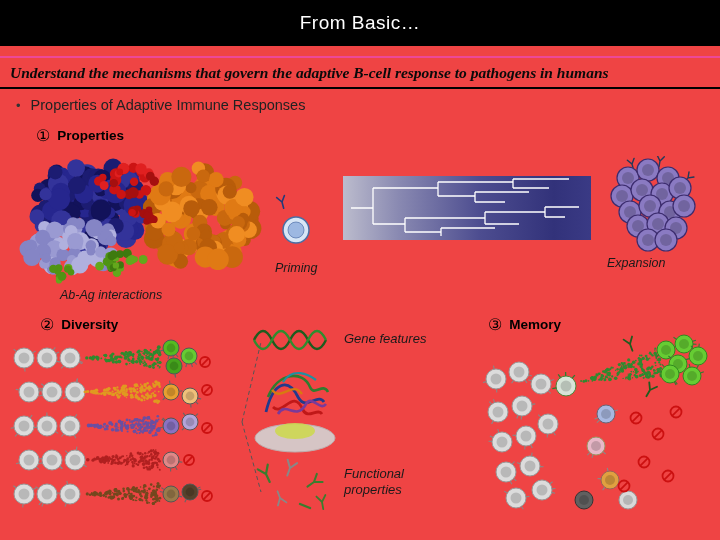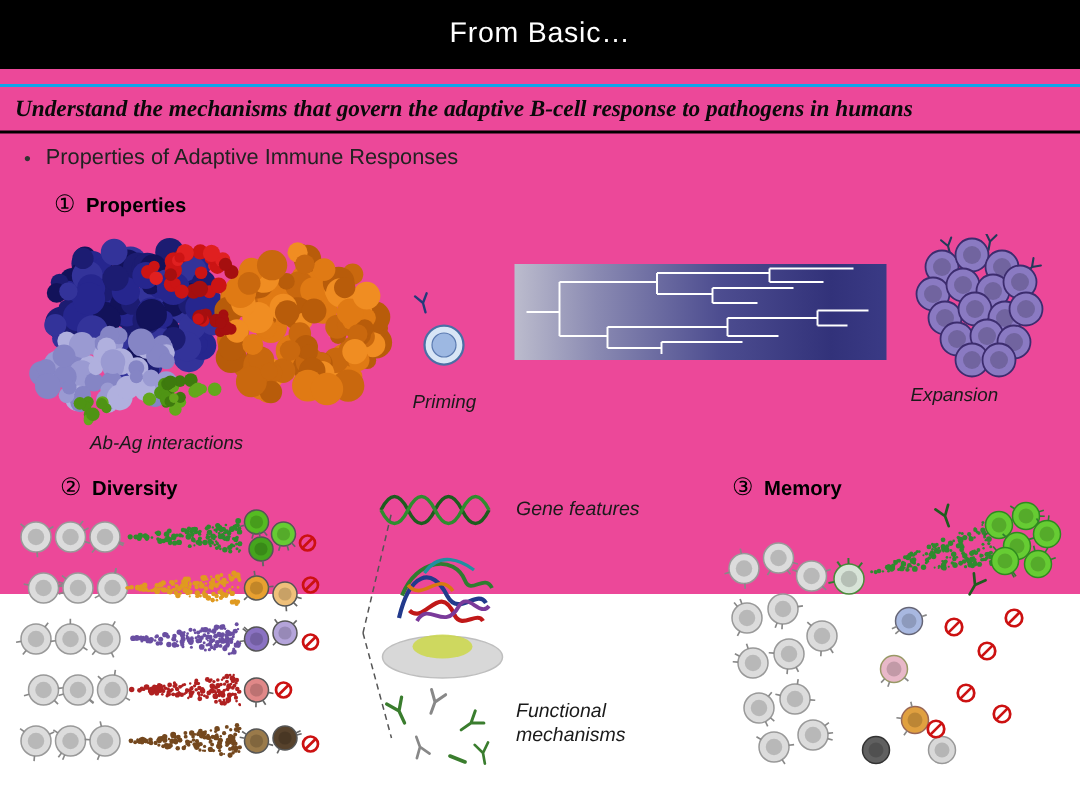--- a/index.html
+++ b/index.html
@@ -1,25 +1,25 @@
 <!DOCTYPE html>
 <html><head>
 <meta charset="utf-8">
 <style>
   *{margin:0;padding:0;box-sizing:border-box}
   html,body{width:720px;height:540px;overflow:hidden}
   body{font-family:"Liberation Sans",sans-serif;background:#fff}
-  .slide{position:relative;width:720px;height:396px;background:#ec4899}
+  .slide{position:relative;width:720px;height:540px;background:#ef4444}
 
   .titlebar{position:absolute;left:0;top:0;width:720px;height:46px;background:#000;
     color:#fff;display:flex;align-items:center;justify-content:center;
     font-size:19px;letter-spacing:.5px}
 
   .subtitle-box{position:absolute;left:0;top:56px;width:720px;height:33px;
-    border-top:2px solid #0ea5e9;border-bottom:2px solid #000;
+    border-top:2px solid #ec4899;border-bottom:2px solid #000;
     display:flex;align-items:center;padding-left:10px;
     font-family:"Liberation Serif",serif;font-style:italic;font-weight:600;
     font-size:15.5px;color:#0a0a0a}
 
   .bullet-line{position:absolute;left:16px;top:97px;display:flex;gap:10px;align-items:center;
     font-size:14.5px;color:#222}
   .bullet-dot{font-size:13px;color:#333}
 
   .section-header{position:absolute;display:flex;align-items:center;gap:7px;
     font-weight:bold;font-size:13.5px;color:#000}
@@ -1415,21 +1415,21 @@
         <path d="M-5,-7 L0,0 L5,-7 M0,0 L0,8"></path>
       </g>
       <g transform="translate(30,42) rotate(160) scale(0.9)" stroke="#888888" stroke-width="2" fill="none" stroke-linecap="round">
         <path d="M-5,-7 L0,0 L5,-7 M0,0 L0,8"></path>
       </g>
       <g transform="translate(72,46) rotate(-10) scale(0.9)" stroke="#3a7d2e" stroke-width="2" fill="none" stroke-linecap="round">
         <path d="M-5,-7 L0,0 L5,-7 M0,0 L0,8"></path>
       </g>
       <line x1="50" y1="48" x2="60" y2="52" stroke="#3a7d2e" stroke-width="2.4" stroke-linecap="round"></line>
     </svg>
-  <div class="side-label" style="left:344px;top:466px;width:95px">Functional mechanisms</div>
+  <div class="side-label" style="left:344px;top:466px;width:95px">Functional properties</div>
 
   <div class="section-header" style="left:488px;top:315px">
     <span class="circled">③</span>
     <span>Memory</span>
   </div>
 
   <svg class="fig" id="memory" viewBox="0 0 238 182" style="left:478px;top:334px;width:238px;height:182px">
       <circle cx="18" cy="45" r="10" fill="#dcdcdc" stroke="#999" stroke-width="1"></circle>
       <circle cx="18" cy="45" r="5.5" fill="rgba(0,0,0,0.16)"></circle>
       <line x1="18.6" y1="55.0" x2="18.8" y2="58.5" stroke="#888" stroke-width="1.1"></line>

